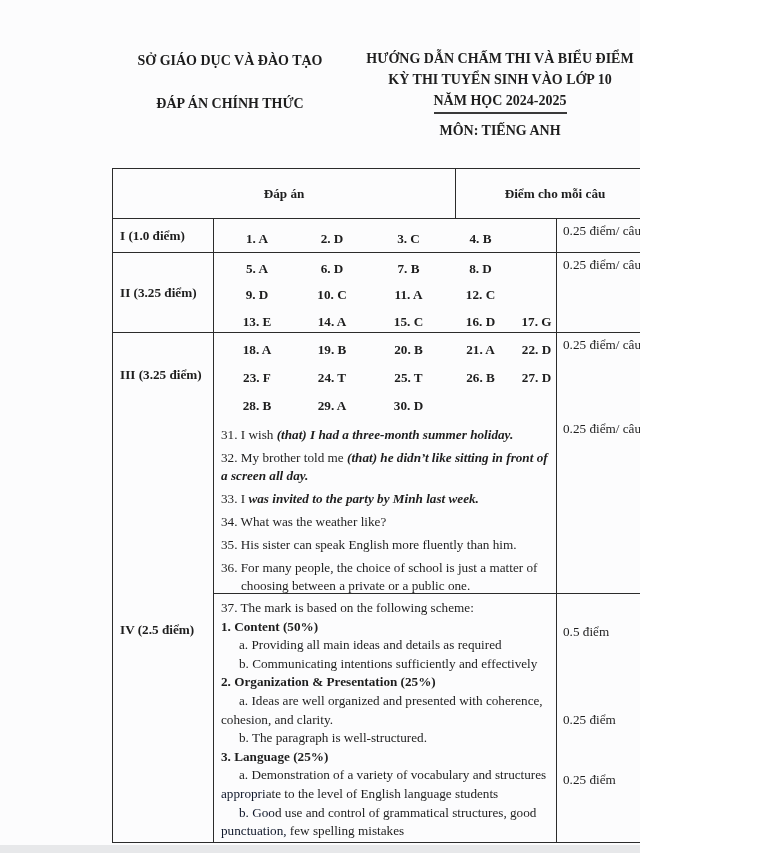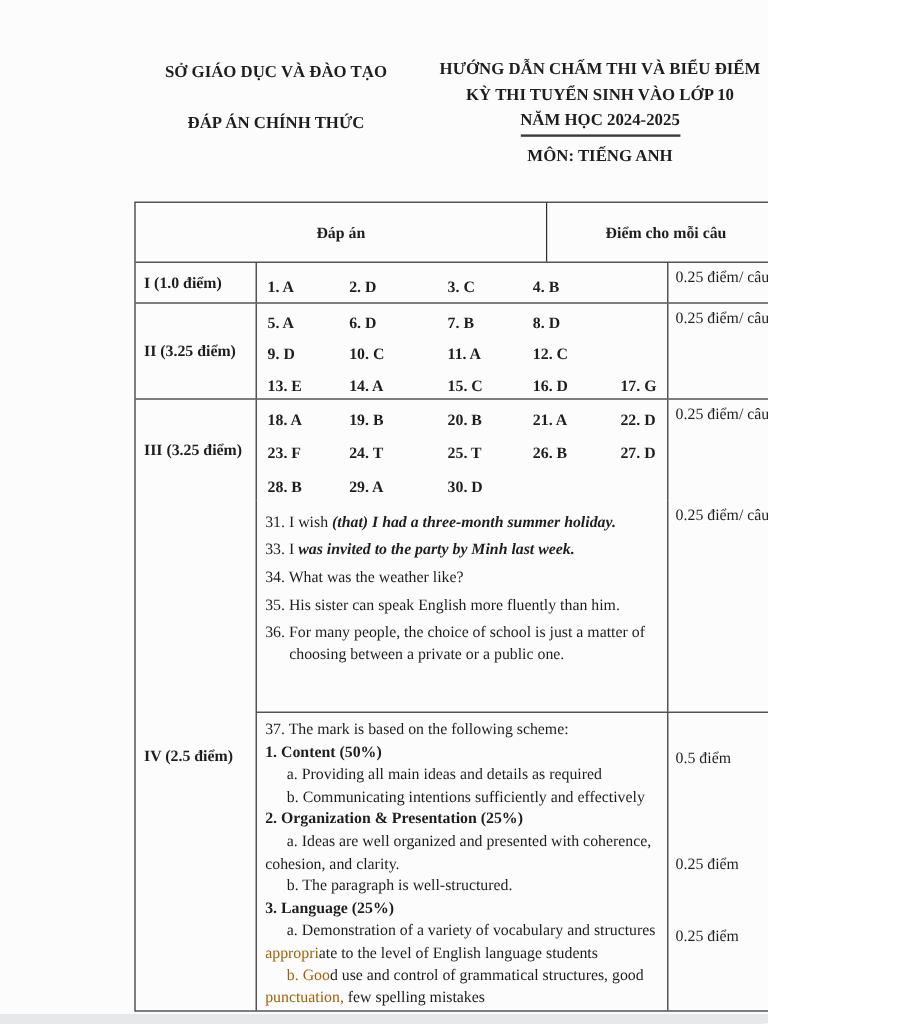--- a/index.html
+++ b/index.html
@@ -23,39 +23,39 @@
   .cell{box-sizing:border-box;}
   .part-col{width:101px;border-right:1.4px solid #2b2b2b;display:flex;align-items:center;
     padding-left:7px;font-weight:bold;}
   .ans-col{width:343px;border-right:1.4px solid #2b2b2b;}
   .score-col{flex:1;padding:4px 3px 0 6px;}
   .hdr-row{height:50px;}
   .hdr-row .part-col,.hdr-row .score-col{font-weight:bold;text-align:center;
     display:flex;align-items:center;justify-content:center;padding:0 4px;line-height:17px;}
   .hdr-row .ans-col{display:flex;align-items:center;justify-content:center;font-weight:bold;}
   .ans-lines{display:flex;flex-direction:column;justify-content:space-around;height:100%;
-    padding:3px 0;}
+    padding:3px 0;text-align:center;}
   .ans-line{display:grid;grid-template-columns:68px 82px 71px 73px auto;padding-left:9px;
     font-weight:bold;}
   
   .p4-right{flex:1;display:flex;flex-direction:column;min-width:0;}
   .p4-sub{display:flex;min-height:0;box-sizing:border-box;}
   .p4-subA{height:177px;border-bottom:1.4px solid #2b2b2b;}
   .p4-subB{height:248px;}
   .p4-content{width:343px;border-right:1.4px solid #2b2b2b;box-sizing:border-box;}
   .p4-score{flex:1;position:relative;padding:4px 3px 0 6px;box-sizing:border-box;}
   .sentences{padding:9px 8px 0 7px;}
   .sentence{line-height:18px;margin-bottom:5px;}
   .sentence.hang{padding-left:20px;text-indent:-20px;}
   .scheme{padding:5px 8px 0 7px;}
   .scheme-line{line-height:18.6px;}
   .scheme-line.indent{text-indent:18px;}
   .seg-b{font-weight:bold;}
   .seg-bi{font-weight:bold;font-style:italic;}
-  .seg-f{color:#a16207;}
+  .seg-f{color:#0f172a;}
   .scheme-score{position:absolute;left:6px;white-space:nowrap;}
   
   .bottom-strip{position:absolute;left:0;bottom:0;width:760px;height:8px;background:#e7e8ea;}
 </style>
 </head>
 <body>
 
 <div class="sheet">
 
   <div class="hdr-left">
@@ -146,20 +146,21 @@
           <div class="cell score-col">0.25 điểm/ câu</div>
         </div>
       </div>
 
     <div class="t-row" style="height:425px">
       <div class="cell part-col">IV (2.5 điểm)</div>
       <div class="p4-right">
         <div class="p4-sub p4-subA">
           <div class="p4-content sentences" id="sentences-host">
               <div class="sentence"><span>31. I wish </span><span class="seg-bi">(that) I had a three-month summer holiday.</span></div>
+              <div class="sentence"><span>32. My brother told me </span><span class="seg-bi">(that) he didn’t like sitting in front of a screen all day.</span></div>
               <div class="sentence"><span>33. I </span><span class="seg-bi">was invited to the party by Minh last week.</span></div>
               <div class="sentence"><span>34. What was the weather like?</span></div>
               <div class="sentence"><span>35. His sister can speak English more fluently than him.</span></div>
               <div class="sentence hang"><span>36. For many people, the choice of school is just a matter of choosing between a private or a public one.</span></div>
             </div>
           <div class="p4-score">
             <span>0.25 điểm/ câu</span>
           </div>
         </div>
         <div class="p4-sub p4-subB">

